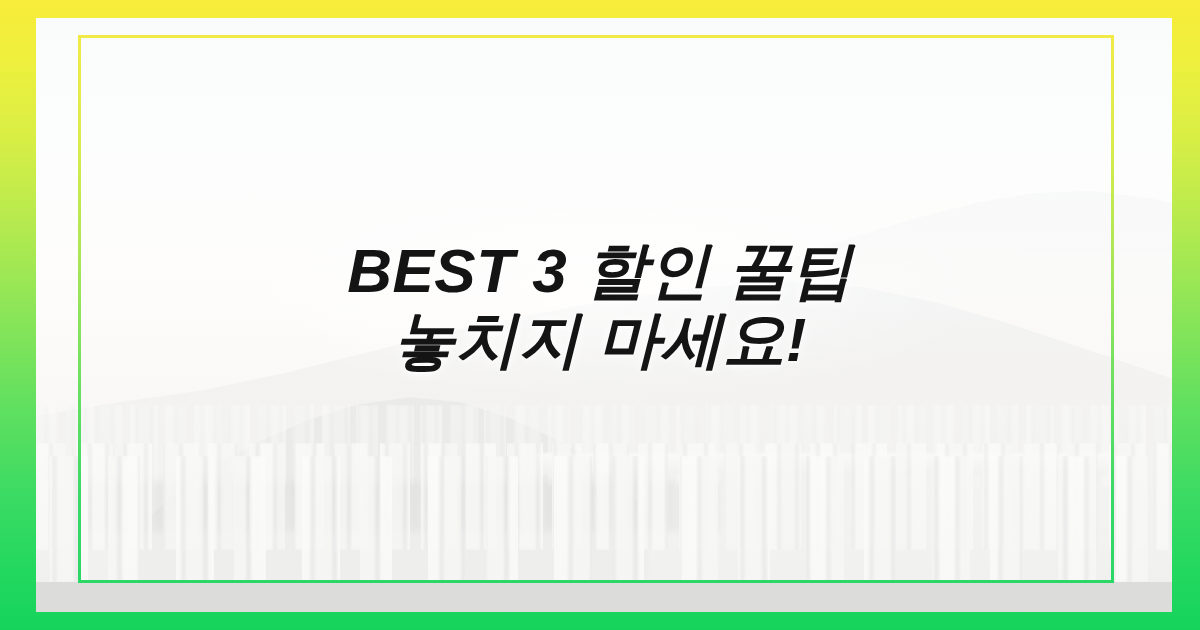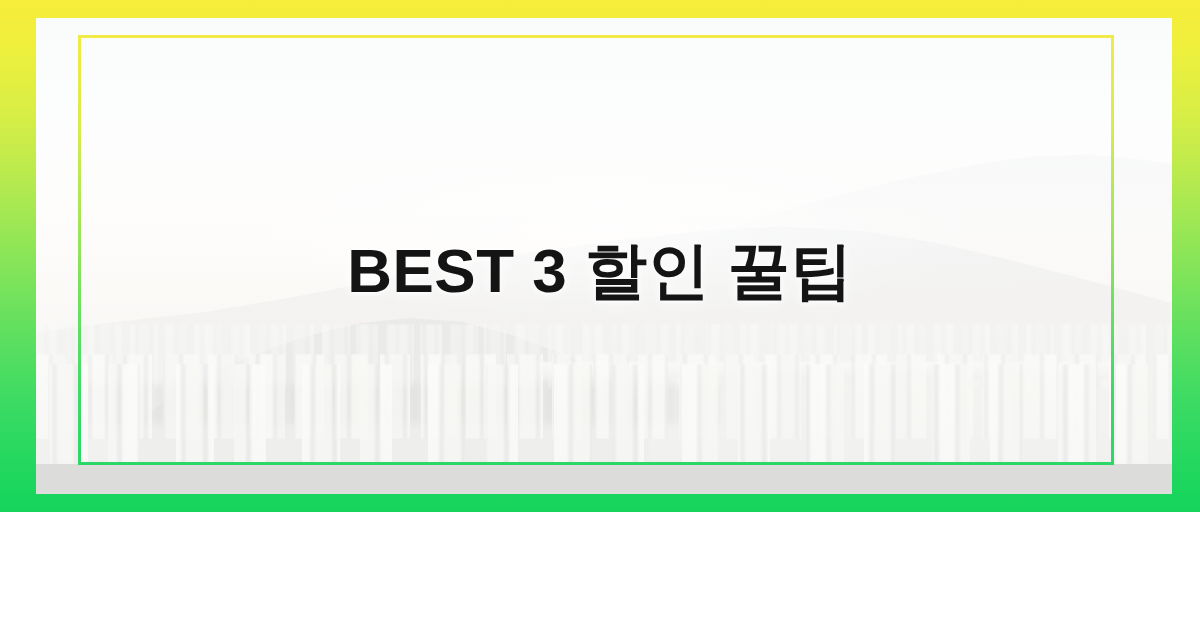--- a/index.html
+++ b/index.html
@@ -8,22 +8,23 @@
   html, body {
     width:1200px; height:630px;
     overflow:hidden;
     background:#ffffff;
     font-family:"Liberation Sans","DejaVu Sans",sans-serif;
   }
 
   
   .banner {
     position:relative;
-    width:1200px; height:512px;
+    width:1200px; height:630px;
     overflow:hidden;
+    font-style:italic;
   }
 
   
   .outer-frame {
     position:absolute; inset:0;
     background:linear-gradient(180deg,
         #f7ec3a 0%,
         #eff03c 9%,
         #d8ee45 22%,
         #b4ea4f 36%,
@@ -300,15 +301,16 @@
       <div class="bloom"></div>
     </div>
 
     <div class="plate-footer"></div>
   </div>
 
   <div class="inner-line"></div>
 
   <div class="headline">
     <span class="headline-line">BEST 3 할인 꿀팁</span>
+    <span class="headline-line">놓치지 마세요!</span>
   </div>
 
 </div>
 
 </body></html>

